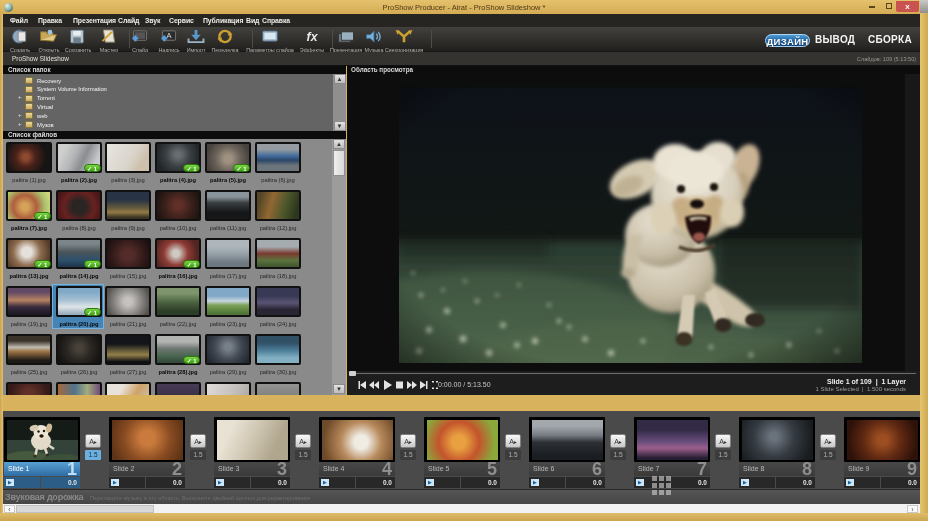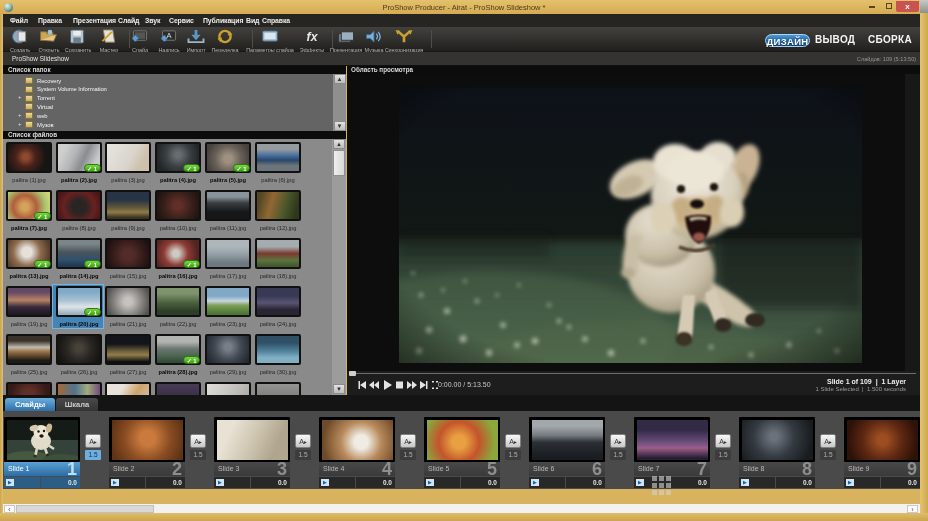--- a/index.html
+++ b/index.html
@@ -549,24 +549,20 @@
           <path d="M62 1 L68 5 L62 9 Z"></path>
           <rect x="68" y="1" width="1.5" height="8"></rect>
           <path d="M74 1 h2 v1.5 h-2 Z M78 1 h2 v1.5 h-2 Z M74 7.5 h2 v1.5 h-2 Z M78 7.5 h2 v1.5 h-2 Z"></path>
         </g>
       </svg>
 <div class="abs" style="left:91px;top:10px;font-size:7px;color:#c8c8c8;">0:00.00 / 5:13.50</div>
 <div class="abs" style="right:14px;top:7px;font-size:7px;color:#f0f0f0;font-weight:bold;">Slide 1 of 109&nbsp; |&nbsp; 1 Layer</div>
 <div class="abs" style="right:14px;top:15px;font-size:6px;color:#9a9a9a;">1 Slide Selected&nbsp; |&nbsp; 1.500 seconds</div>
     </div>
 
-  <div class="abs" id="tabrow">
-    <div id="tab1">Слайды</div>
-      <div id="tab2">Шкала</div>
-  </div>
   <div class="abs" id="strip">
       <div class="scell" style="left:1px;">
 <div class="sthumb">
           <div class="im" style="background:radial-gradient(circle at 50% 45%, #e8e4da 12%, #3c4a30 35%, #222c1e 70%);">
             <svg width="71" height="40" viewBox="0 0 71 40" style="display:block;">
               <rect width="71" height="40" fill="#151c18"></rect>
               <rect y="20" width="71" height="20" fill="#33433a"></rect>
               <ellipse cx="20" cy="38" rx="22" ry="7" fill="#45593f"></ellipse>
               <ellipse cx="55" cy="40" rx="20" ry="6" fill="#3d503a"></ellipse>
               <ellipse cx="34" cy="21" rx="10" ry="9" fill="#e2dbc9"></ellipse>
@@ -723,20 +719,24 @@
         </div>
 <div class="snum" style="color:#8e8e8e;">9</div>
 <div class="sbar" style="background:transparent;">
           <span class="seg" style="left:0;width:36px;background:#282828;"></span>
           <span class="seg" style="left:37px;width:39px;background:#282828;"></span>
           <span class="ply">▶</span>
           <span class="tm">0.0</span>
         </div>
 </div>
     </div>
+  <div class="abs" id="sound">
+    <span style="position:absolute;left:2px;top:2px;font-size:11px;font-weight:bold;color:#8a8a8a;letter-spacing:-0.3px;transform:scale(0.82);transform-origin:0 0;">Звуковая дорожка</span>
+    <span style="position:absolute;left:87px;top:4.5px;font-size:7px;color:#6e6e6e;transform:scale(0.8);transform-origin:0 0;">Перетащите музыку в эту область. Выполните двойной щелчок для редактирования</span>
+  </div>
   <div class="abs" id="hscroll">
       <div class="abs" style="left:1px;top:0.5px;width:11px;height:8px;background:#fafafa;border:1px solid #c8c8c8;color:#555;font-size:7px;text-align:center;line-height:7px;">‹</div>
       <div class="abs" style="left:13px;top:0.5px;width:138px;height:8px;background:#d8d8d8;border:1px solid #c0c0c0;"></div>
       <div class="abs" style="right:2px;top:0.5px;width:11px;height:8px;background:#fafafa;border:1px solid #c8c8c8;color:#555;font-size:7px;text-align:center;line-height:7px;">›</div>
     </div>
   <div class="abs" id="wm"><svg width="19" height="19" viewBox="0 0 19 19" style="vertical-align:-2px;opacity:0.6;">
         <g fill="#d2d2d2">
           <rect x="0" y="0" width="5" height="5"></rect>
           <rect x="7" y="0" width="5" height="5"></rect>
           <rect x="14" y="0" width="5" height="5"></rect>

